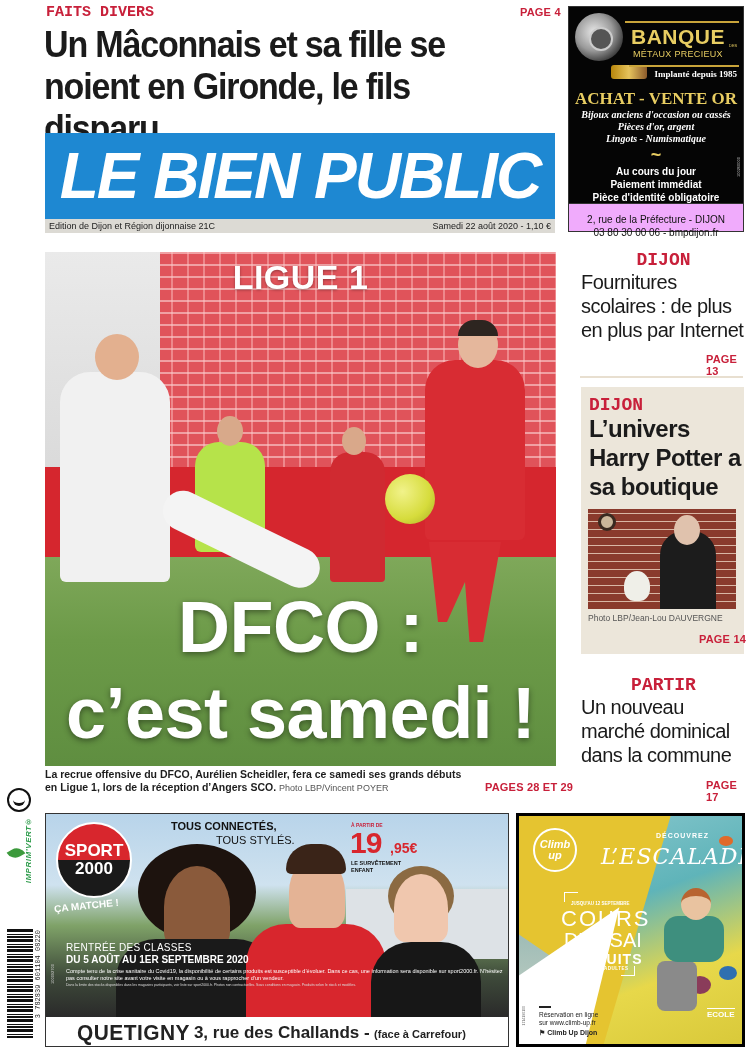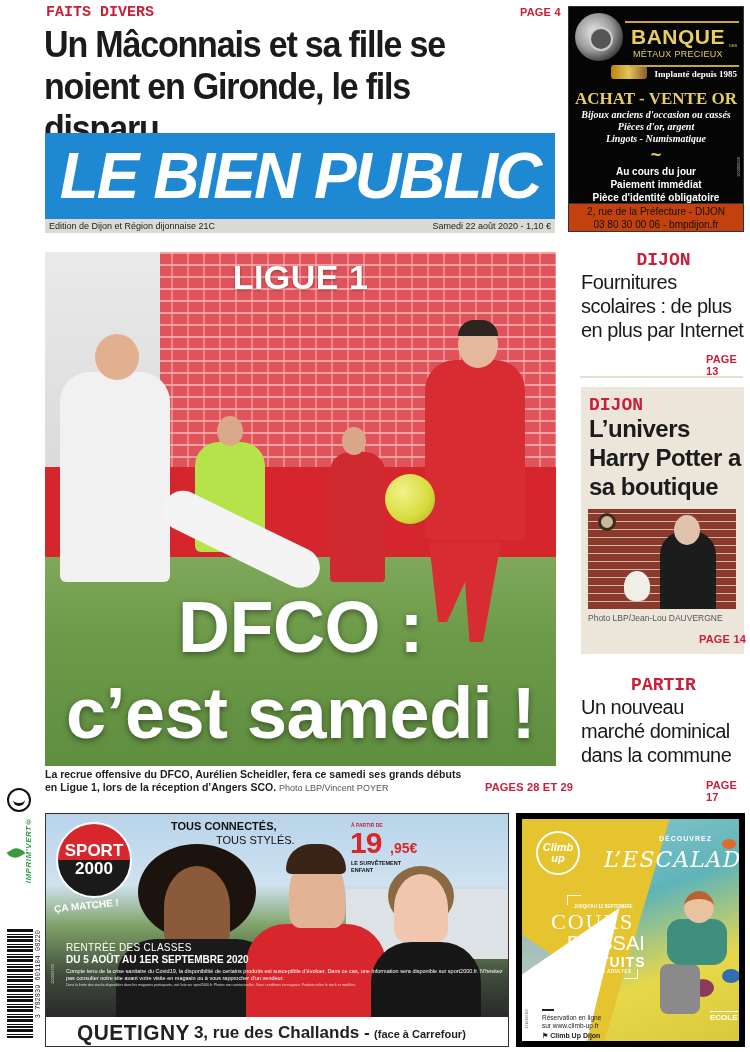--- a/index.html
+++ b/index.html
@@ -30,21 +30,21 @@
   #bank-title { position: absolute; left: 62px; top: 18px; font-size: 21px; color: #e8cd62; font-weight: bold; letter-spacing: 0.5px; }
   #bank-sub-small { position: absolute; left: 160px; top: 36px; font-size: 4px; color: #e8cd62; }
   #bank-subtitle { position: absolute; left: 64px; top: 42px; font-size: 9px; color: #e8cd62; letter-spacing: 0.3px; }
   #bank-line2 { position: absolute; left: 60px; top: 58px; width: 110px; height: 2px; background: #c9a43a; }
   #bank-since { position: absolute; right: 6px; top: 62px; font-size: 9px; color: #fff; font-family: "Liberation Serif", serif; font-weight: bold; }
   #bank-achat { position: absolute; left: 0; width: 100%; top: 82px; text-align: center; font-size: 17px; color: #e8cd62; font-family: "Liberation Serif", serif; font-weight: bold; }
   #bank-list { position: absolute; left: 0; width: 100%; top: 102px; text-align: center; font-size: 10px; line-height: 12px; color: #fff; font-family: "Liberation Serif", serif; font-style: italic; font-weight: bold; }
   #bank-tilde { position: absolute; left: 0; width: 100%; top: 138px; text-align: center; font-size: 18px; color: #e8cd62; font-weight: bold; }
   #bank-conditions { position: absolute; left: 0; width: 100%; top: 158px; text-align: center; font-size: 10px; line-height: 13px; color: #fff; font-weight: bold; }
   #bank-code { position: absolute; right: 2px; top: 150px; font-size: 4px; color: #bbb; writing-mode: vertical-rl; transform: rotate(180deg); }
-  #bank-address { background: #c2410c; height: 28px; text-align: center; font-size: 10px; line-height: 13px; padding-top: 1px; color: #111; border-top: 1px solid #333; }
+  #bank-address { background: #f0abfc; height: 28px; text-align: center; font-size: 10px; line-height: 13px; padding-top: 9px; color: #111; border-top: 1px solid #333; }
 
   
   #main-photo { left: 45px; top: 252px; width: 511px; height: 514px; overflow: hidden;
     background:
       linear-gradient(180deg, rgba(0,0,0,0) 0%, rgba(0,0,0,0) 100%);
   }
   #photo-stands { position: absolute; left: 0; top: 0; width: 100%; height: 300px;
     background:
       repeating-linear-gradient(0deg, #e0535a 0px, #e0535a 10px, #f0a0a3 10px, #f0a0a3 12px),
       #e0535a;
@@ -135,36 +135,36 @@
   #sport-dates { position: absolute; left: 20px; top: 140px; font-size: 10px; color: #fff; font-weight: bold; }
   #sport-legal { position: absolute; left: 20px; top: 154px; width: 440px; font-size: 5.5px; line-height: 7px; color: #fff; }
   #sport-fine { position: absolute; left: 20px; top: 169px; width: 320px; font-size: 3.5px; line-height: 4.5px; color: #ddd; }
   #sport-code { position: absolute; left: 4px; top: 150px; font-size: 4px; color: #ccc; writing-mode: vertical-rl; transform: rotate(180deg); }
   #sport-bottom { position: absolute; left: 0; top: 203px; width: 100%; height: 31px; background: #fff; display: flex; align-items: center; padding-left: 28px; gap: 1px; }
   #sport-city { font-size: 22px; font-weight: bold; color: #222; letter-spacing: 0.5px; transform: scaleX(0.95); }
   #sport-street { font-size: 17px; font-weight: bold; color: #222; }
   #sport-landmark { font-size: 11px; font-weight: bold; color: #222; }
 
   
-  #climb-ad { left: 516px; top: 813px; width: 229px; height: 234px; border: 6px solid #000000; overflow: hidden; background: #e5c430; }
+  #climb-ad { left: 516px; top: 813px; width: 229px; height: 234px; border: 3px solid #000000; overflow: hidden; background: #e5c430; }
   #climb-photo { position: absolute; left: 0; top: 0; width: 100%; height: 100%; clip-path: polygon(68% 0, 100% 0, 100% 100%, 38% 100%); background: linear-gradient(160deg, #8fcad1 0%, #5fb4b9 40%, #e7d84a 70%, #d9c93a 100%); }
   #climb-photo-small { position: absolute; left: 0; top: 0; width: 100%; height: 100%; clip-path: polygon(0 52%, 30% 72%, 0 100%); background: linear-gradient(180deg, #6aa0a3, #cfd6c8); }
   #climb-white { position: absolute; left: 0; top: 0; width: 100%; height: 100%; clip-path: polygon(0 70%, 45% 40%, 30% 100%, 0 100%); background: #ffffff; }
   #climb-child-head { position: absolute; left: 162px; top: 72px; width: 30px; height: 32px; border-radius: 50%; background: #e9c3a0; border-top: 8px solid #b86430; }
   #climb-child-body { position: absolute; left: 145px; top: 100px; width: 60px; height: 46px; background: #3e8f7e; border-radius: 14px; }
   #climb-child-legs { position: absolute; left: 138px; top: 145px; width: 40px; height: 50px; background: #8a8a8a; border-radius: 8px; }
   .hold { position: absolute; border-radius: 50%; }
   #hold1 { left: 200px; top: 20px; width: 14px; height: 10px; background: #e06a2a; }
   #hold2 { left: 170px; top: 160px; width: 22px; height: 18px; background: #8a3c5a; }
   #hold3 { left: 200px; top: 150px; width: 18px; height: 14px; background: #2f6fb0; }
   #climb-logo { position: absolute; left: 14px; top: 12px; width: 44px; height: 44px; border-radius: 50%; border: 2px solid #fff; color: #fff; font-size: 11px; font-style: italic; font-weight: bold; display: flex; flex-direction: column; align-items: center; justify-content: center; line-height: 11px; }
   #climb-discover { position: absolute; left: 137px; top: 16px; font-size: 7px; color: #fff; font-weight: bold; letter-spacing: 1px; }
   #climb-escalade { position: absolute; left: 82px; top: 28px; font-size: 22px; color: #fff; font-style: italic; font-family: "DejaVu Serif", serif; letter-spacing: 1px; }
   #climb-date { position: absolute; left: 52px; top: 85px; font-size: 4.5px; color: #fff; font-weight: bold; }
-  #climb-cours { position: absolute; left: 29px; top: 92px; width: 75px; text-align: center; font-size: 22px; line-height: 22px; color: #fff; letter-spacing: 2px; font-family: Liberation Serif, serif; }
+  #climb-cours { position: absolute; left: 42px; top: 92px; width: 75px; text-align: center; font-size: 22px; line-height: 22px; color: #fff; letter-spacing: 2px; }
   #climb-essai { position: absolute; left: 45px; top: 114px; width: 75px; text-align: center; font-size: 20px; line-height: 20px; color: #fff; }
   #climb-gratuits { position: absolute; left: 45px; top: 135px; width: 75px; font-size: 14px; color: #fff; font-weight: bold; letter-spacing: 1px; }
   #climb-audience { position: absolute; left: 45px; top: 150px; width: 75px; text-align: center; font-size: 4.5px; color: #fff; font-weight: bold; letter-spacing: 0.5px; }
   #climb-bracket-tl { position: absolute; left: 45px; top: 76px; width: 14px; height: 10px; border-left: 1px solid #fff; border-top: 1px solid #fff; }
   #climb-bracket-br { position: absolute; left: 102px; top: 150px; width: 14px; height: 10px; border-right: 1px solid #fff; border-bottom: 1px solid #fff; }
   #climb-dash { position: absolute; left: 20px; top: 190px; width: 12px; height: 2px; background: #222; }
   #climb-reserve { position: absolute; left: 20px; top: 195px; font-size: 6.5px; line-height: 8px; color: #222; }
   #climb-fb { position: absolute; left: 20px; top: 213px; font-size: 7px; color: #222; font-weight: bold; }
   #climb-code { position: absolute; left: 3px; top: 190px; font-size: 3.5px; color: #666; writing-mode: vertical-rl; transform: rotate(180deg); }
   #climb-ecole { position: absolute; left: 188px; top: 192px; font-size: 8px; color: #fff; font-weight: bold; border-top: 1px solid #fff; padding-top: 1px; }

